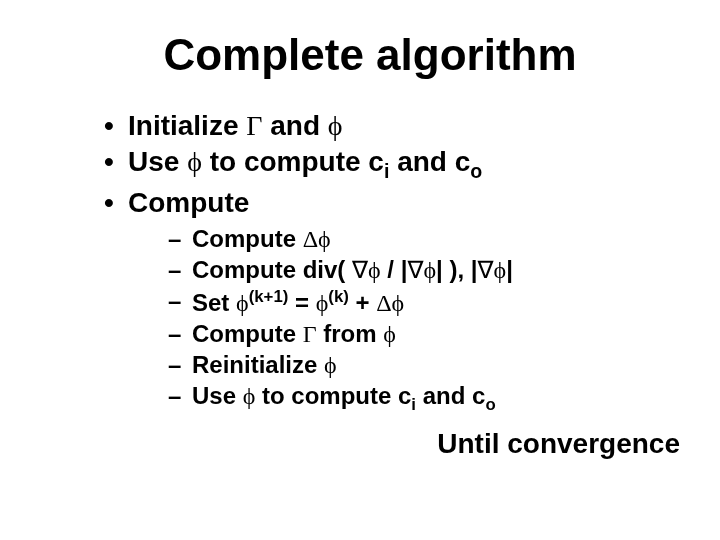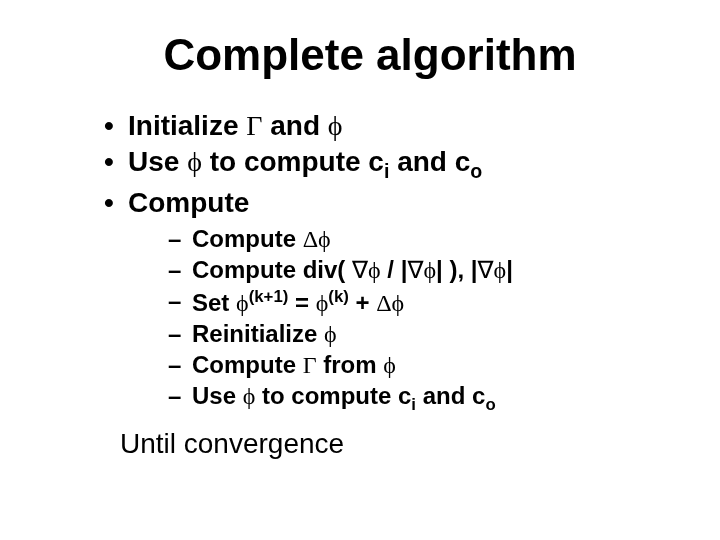--- a/index.html
+++ b/index.html
@@ -54,23 +54,24 @@
     padding-left: 24px;
   }
   ul.level2 > li::before {
     content: "–";
     position: absolute;
     left: 0;
     top: 0;
   }
   .until {
     font-size: 28px;
-    font-weight: normal;
+    font-weight: bold;
     margin-left: 60px;
     margin-top: 10px;
+    text-align: right;
   }
   .sym { font-family: "Times New Roman", Times, serif; font-weight: normal; }
   sub { font-size: 0.7em; }
   sup { font-size: 0.7em; }
 </style>
 </head>
 <body>
 
 <div class="slide">
   <div class="title">Complete algorithm</div>
@@ -81,21 +82,21 @@
     </li>
     <li>
       <span>Use </span><span class="sym">ϕ</span><span> to compute c</span><sub>i</sub><span> and c</span><sub>o</sub>
     </li>
     <li>
       <span>Compute</span>
       <ul class="level2" id="sublist">
           <li><span>Compute </span><span class="sym">Δϕ</span></li>
           <li><span>Compute div( </span><span class="sym">∇ϕ</span><span> / |</span><span class="sym">∇ϕ</span><span>| ), |</span><span class="sym">∇ϕ</span><span>|</span></li>
           <li><span>Set </span><span class="sym">ϕ</span><sup>(k+1)</sup><span> = </span><span class="sym">ϕ</span><sup>(k)</sup><span> + </span><span class="sym">Δϕ</span></li>
+          <li><span>Compute </span><span class="sym">Γ</span><span> from </span><span class="sym">ϕ</span></li>
           <li><span>Reinitialize </span><span class="sym">ϕ</span></li>
-          <li><span>Compute </span><span class="sym">Γ</span><span> from </span><span class="sym">ϕ</span></li>
           <li><span>Use </span><span class="sym">ϕ</span><span> to compute c</span><sub>i</sub><span> and c</span><sub>o</sub></li>
         </ul>
     </li>
   </ul>
 
   <div class="until">Until convergence</div>
 </div>
 
 </body></html>

